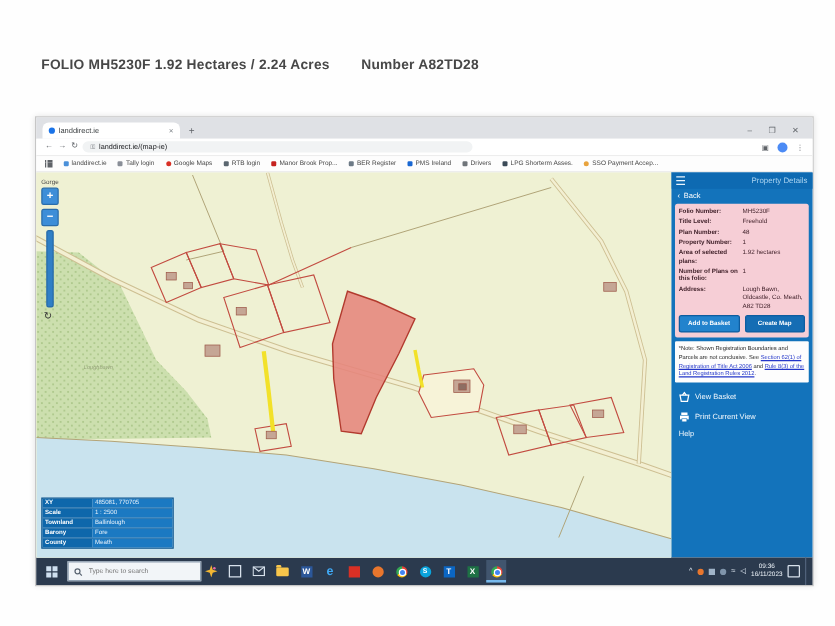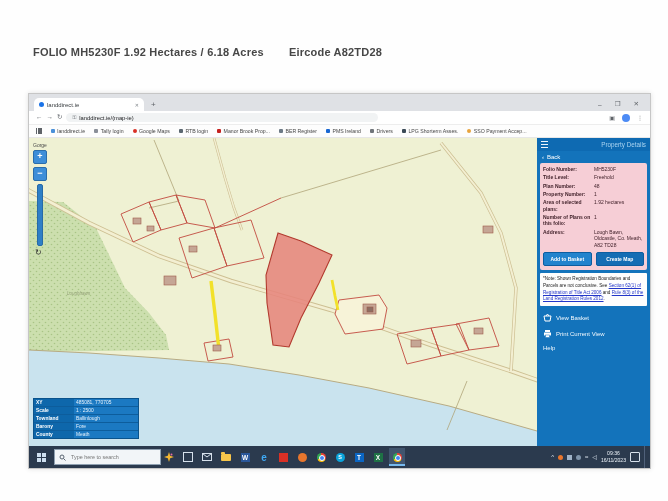--- a/index.html
+++ b/index.html
@@ -88,22 +88,22 @@
   .dot{width:5px;height:5px;border-radius:50%;display:inline-block}
   .sqico{width:5px;height:5px;display:inline-block}
   .clock{text-align:center;font-size:5.1px;line-height:1.3;color:#eef4fa}
   .ac{width:8px;height:8px;border:1px solid #d7e1ec;border-radius:1px}
   .showdesk{width:2px;height:22px;border-left:1px solid #50617a}
 </style>
 </head>
 <body>
 
 <div class="doc-header">
-  <span>FOLIO MH5230F  1.92 Hectares  /  6.18 Acres</span>
-  <span class="eircode">Eircode A82TD28</span>
+  <span>FOLIO MH5230F  1.92 Hectares  /  2.24 Acres</span>
+  <span class="eircode">Number A82TD28</span>
 </div>
 
 <div class="shot">
 
   <div class="tabstrip">
     <div class="tab">
       <span class="favicon"></span>
       <span class="tab-title">landdirect.ie</span>
       <span class="tab-close">✕</span>
     </div>

